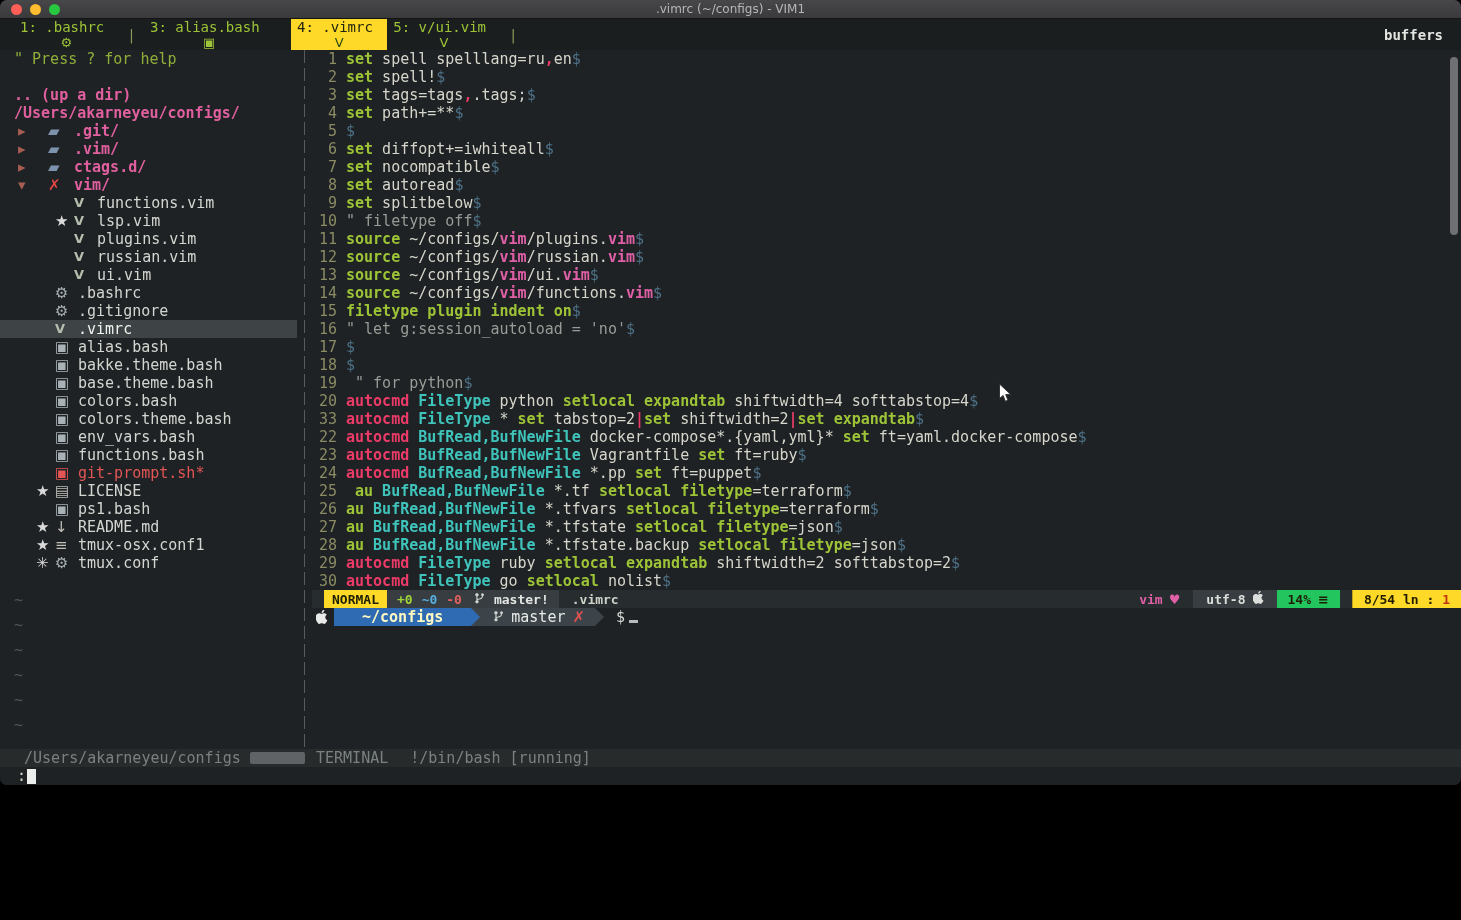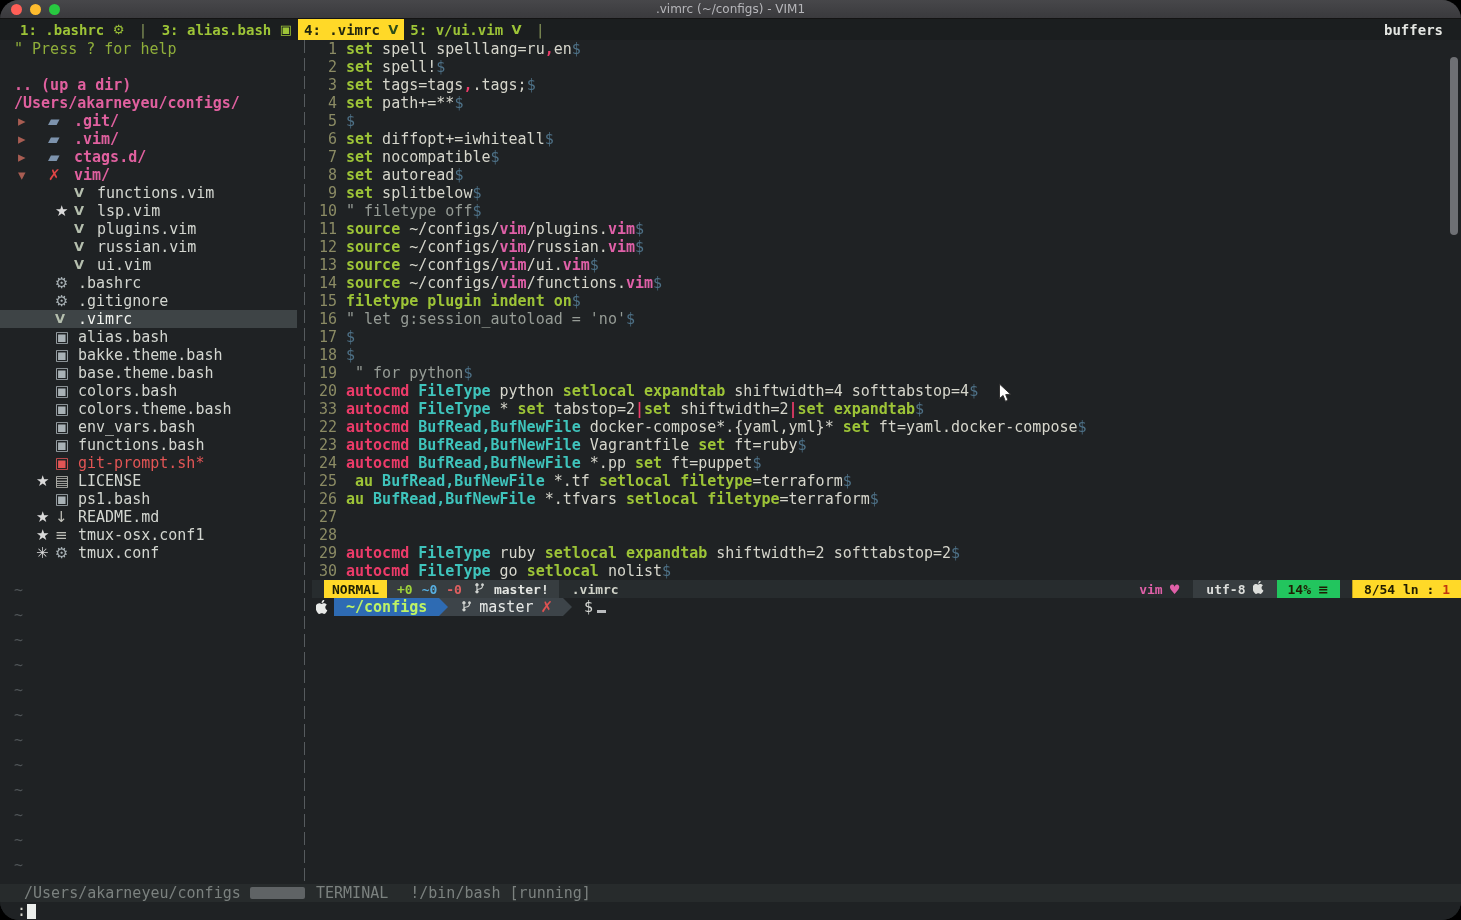--- a/index.html
+++ b/index.html
@@ -1,28 +1,28 @@
 <!DOCTYPE html>
 <html><head>
 <meta charset="utf-8">
 <style>
 *{margin:0;padding:0;box-sizing:border-box;}
 html,body{background:#000;}
-.window{position:relative;width:1461px;height:920px;background:#1f2224;border-radius:19px;overflow:hidden;display:flex;flex-direction:column;font-family:"DejaVu Sans Mono",monospace;font-size:15px;color:#d6d6cc;}
+.window{position:relative;width:1461px;height:785px;background:#1f2224;border-radius:7px;overflow:hidden;display:flex;flex-direction:column;font-family:"DejaVu Sans Mono",monospace;font-size:15px;color:#d6d6cc;}
 .iconf{font-family:"DejaVu Sans","DejaVu Sans Mono",sans-serif;}
 
 .titlebar{flex:0 0 19px;background:linear-gradient(#47474a,#3a3a3d);display:flex;align-items:center;justify-content:center;position:relative;border-bottom:1px solid #141414;}
 .lights{position:absolute;left:11px;top:4px;display:flex;gap:8px;}
 .light{width:11px;height:11px;border-radius:50%;}
 .l-close{background:#ff5f57}.l-min{background:#febc2e}.l-zoom{background:#28c840}
 .wtitle{font-family:"DejaVu Sans",sans-serif;font-size:12px;color:#b6b6ba;}
 
 .tabline{flex:0 0 21px;display:flex;align-items:stretch;background:#1b1e1f;padding-left:14px;font-size:14px;}
-.tab{display:flex;align-items:center;padding:0 6px;color:#9dc437;font-weight:bold;white-space:pre;}
-.tab.active{background:#ffd928;color:#20250f;}
+.tab{display:flex;align-items:center;padding:0 6px;color:#9dc437;font-weight:normal;white-space:pre;flex-direction:column;}
+.tab.active{background:#ffd928;color:#20250f;margin-left:17px;}
 .tab .tab-icon{font-size:13px;}
 .tab.active .tab-icon{color:#2c4d18;}
 .tab-sep{display:flex;align-items:center;color:#8a9a5a;white-space:pre;}
 .tabline-right{margin-left:auto;display:flex;align-items:center;padding-right:18px;color:#e4e6e2;font-weight:bold;}
 
 .main{flex:1;display:flex;min-height:0;}
 .sidebar{flex:0 0 297px;overflow:hidden;}
 .tree-help{height:18px;line-height:18px;padding-left:14px;color:#8fae3a;}
 .tree-blank{height:18px;}
 .tree-updir,.tree-root{height:18px;line-height:18px;padding-left:14px;color:#e0609f;font-weight:bold;}
@@ -68,21 +68,21 @@
 .sl-file{display:flex;align-items:center;margin-left:13px;color:#cfd2c8;}
 .sl-fill{flex:1;}
 .sl-ft{display:flex;align-items:center;gap:6px;color:#e060a8;padding:0 13px;}
 .sl-enc{display:flex;align-items:center;gap:7px;background:#373d40;color:#dcdedb;padding:0 13px;}
 .sl-pct{display:flex;align-items:center;gap:7px;background:#22c55e;color:#201c02;padding:0 11px;}
 .sl-pos{display:flex;align-items:center;background:#ffd928;color:#201c02;padding:0 11px;border-left:1px solid rgba(0,0,0,.25);white-space:pre;margin-left:12px;}
 .pos-col{color:#c03510;}
 
 .prompt{flex:0 0 18px;display:flex;align-items:stretch;font-size:15px;}
 .p-apple{display:flex;align-items:center;padding:0 6px 0 4px;color:#e8eae8;}
-.p-path{display:flex;align-items:center;background:#2e6bb3;color:#bef264;font-weight:bold;padding:0 12px;}
+.p-path{display:flex;align-items:center;background:#2e6bb3;color:#fef9c3;font-weight:bold;padding:0 28px;}
 .ptri1{width:0;border-top:9px solid transparent;border-bottom:9px solid transparent;border-left:9px solid #2e6bb3;background:#3d4449;}
 .p-git{display:flex;align-items:center;gap:7px;background:#3d4449;color:#e8eae8;padding:0 10px;}
 .p-dirty{color:#e05252;font-weight:bold;}
 .ptri2{width:0;border-top:9px solid transparent;border-bottom:9px solid transparent;border-left:9px solid #3d4449;}
 .p-dollar{display:flex;align-items:center;margin-left:12px;color:#d6d8d4;}
 .p-cursor{width:9px;height:3px;background:#b9bcbe;align-self:flex-end;margin:0 0 3px 4px;}
 .term-rest{flex:1;}
 
 .bottom{flex:0 0 18px;display:flex;background:#272b2c;color:#7b817f;font-size:15px;}
 .b-left{flex:0 0 312px;display:flex;align-items:center;padding-left:24px;white-space:pre;}
@@ -372,23 +372,25 @@
           <div class="cl">
             <span class="lnum">25</span>
             <span class="ltxt"><span class="tk-w"> </span><span class="tk-k">au</span><span class="tk-t"> BufRead,BufNewFile</span><span class="tk-w"> *.tf </span><span class="tk-k">setlocal</span><span class="tk-w"> </span><span class="tk-k">filetype</span><span class="tk-w">=terraform</span><span class="tk-d">$</span></span>
           </div>
           <div class="cl">
             <span class="lnum">26</span>
             <span class="ltxt"><span class="tk-k">au</span><span class="tk-t"> BufRead,BufNewFile</span><span class="tk-w"> *.tfvars </span><span class="tk-k">setlocal</span><span class="tk-w"> </span><span class="tk-k">filetype</span><span class="tk-w">=terraform</span><span class="tk-d">$</span></span>
           </div>
           <div class="cl">
             <span class="lnum">27</span>
+            <span class="ltxt"><span class="tk-k">au</span><span class="tk-t"> BufRead,BufNewFile</span><span class="tk-w"> *.tfstate </span><span class="tk-k">setlocal</span><span class="tk-w"> </span><span class="tk-k">filetype</span><span class="tk-w">=json</span><span class="tk-d">$</span></span>
           </div>
           <div class="cl">
             <span class="lnum">28</span>
+            <span class="ltxt"><span class="tk-k">au</span><span class="tk-t"> BufRead,BufNewFile</span><span class="tk-w"> *.tfstate.backup </span><span class="tk-k">setlocal</span><span class="tk-w"> </span><span class="tk-k">filetype</span><span class="tk-w">=json</span><span class="tk-d">$</span></span>
           </div>
           <div class="cl">
             <span class="lnum">29</span>
             <span class="ltxt"><span class="tk-a">autocmd</span><span class="tk-t"> FileType</span><span class="tk-w"> ruby </span><span class="tk-k">setlocal</span><span class="tk-w"> </span><span class="tk-k">expandtab</span><span class="tk-w"> shiftwidth=2 softtabstop=2</span><span class="tk-d">$</span></span>
           </div>
           <div class="cl">
             <span class="lnum">30</span>
             <span class="ltxt"><span class="tk-a">autocmd</span><span class="tk-t"> FileType</span><span class="tk-w"> go </span><span class="tk-k">setlocal</span><span class="tk-w"> nolist</span><span class="tk-d">$</span></span>
           </div>
         </div>

